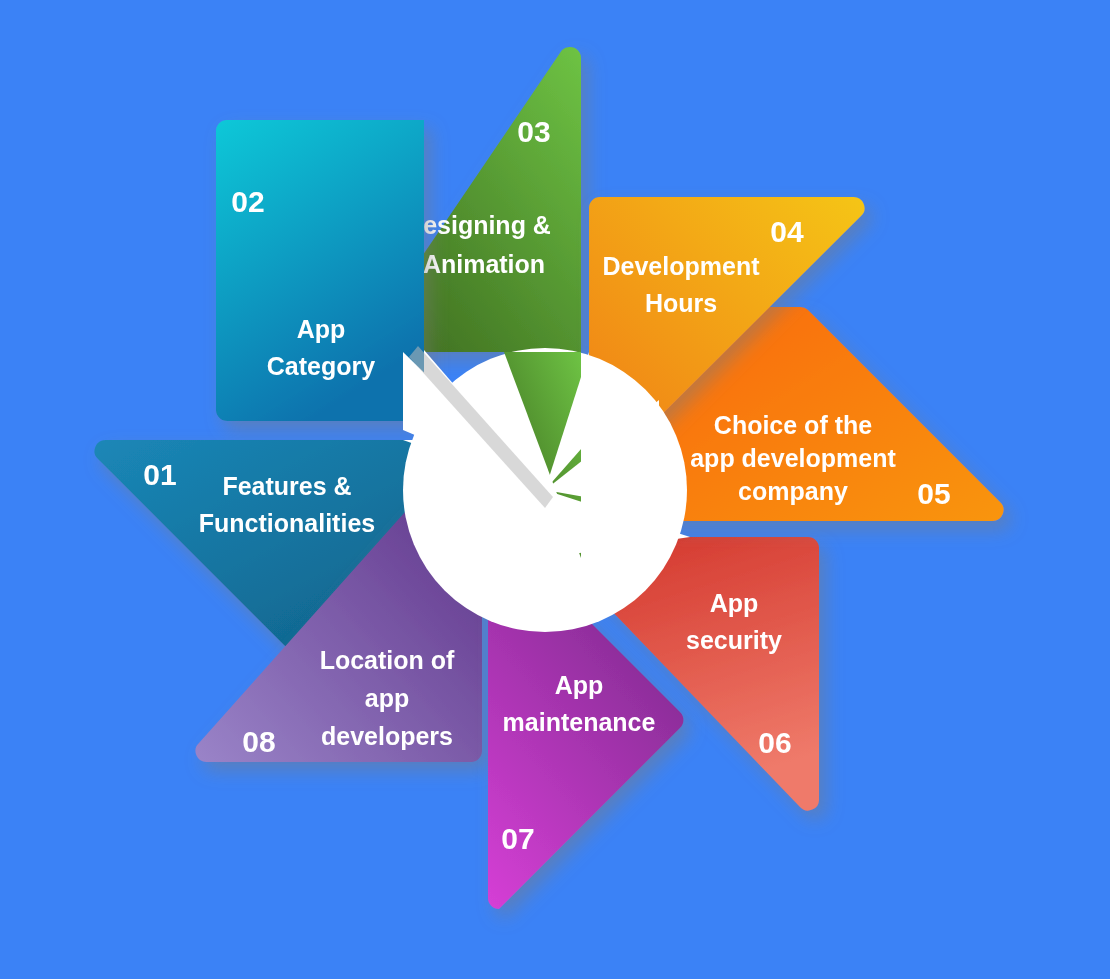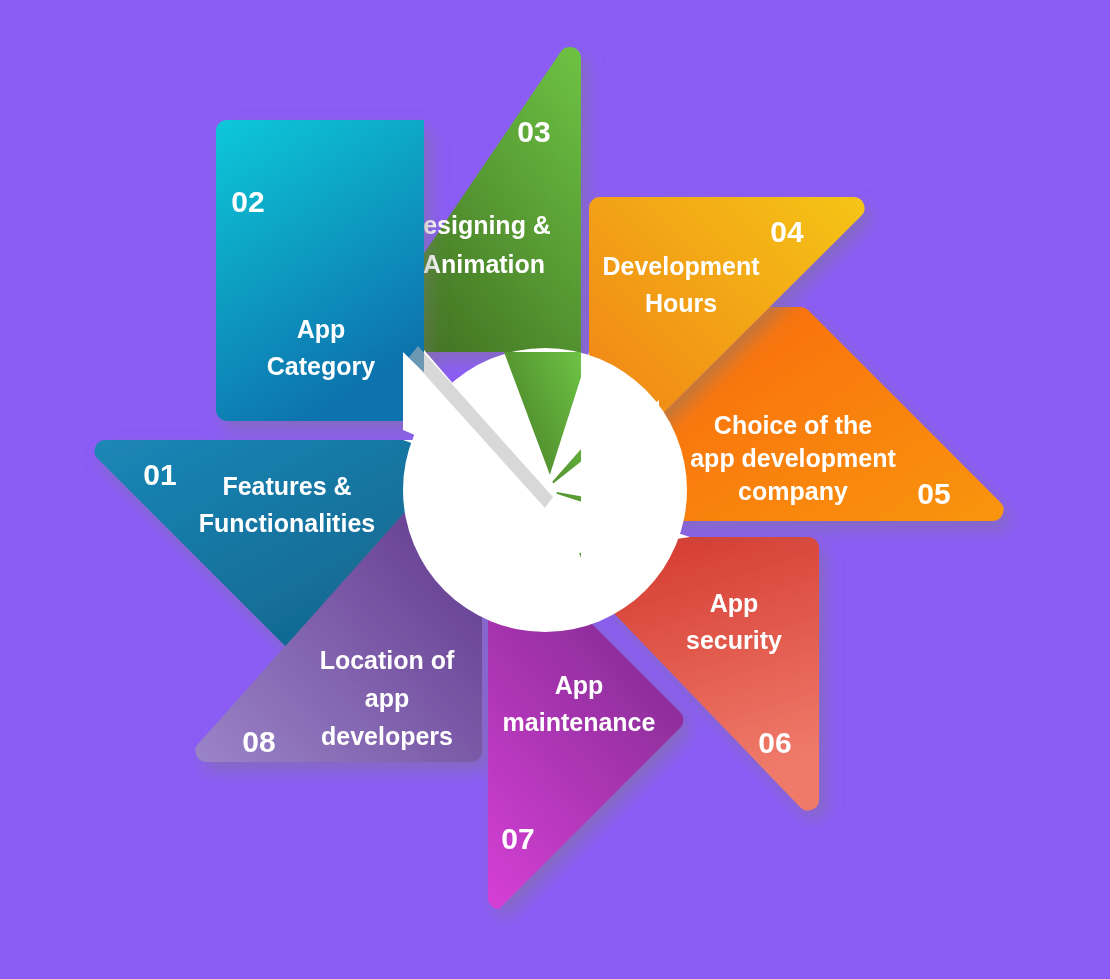--- a/index.html
+++ b/index.html
@@ -33,21 +33,21 @@
   .blade-label {
     font-family: "Liberation Sans", sans-serif;
     font-weight: bold;
     font-size: 25px;
     fill: #ffffff;
   }
 </style>
 </head>
 <body>
 
-<div id="pinwheel-infographic" style="background: #8b5cf6;">
+<div id="pinwheel-infographic" style="background: #3b82f6;">
 
   <svg id="pinwheel-svg" viewBox="0 0 1110 979" xmlns="http://www.w3.org/2000/svg">
     <defs>
 
       <linearGradient id="grad01" x1="0" y1="0" x2="1" y2="1">
         <stop offset="0%" id="g01a" stop-color="#1b87b7"></stop>
         <stop offset="100%" id="g01b" stop-color="#0d5f86"></stop>
       </linearGradient>
       <linearGradient id="grad02" x1="0" y1="0" x2="0.45" y2="1">
         <stop offset="0%" id="g02a" stop-color="#0fc8d8"></stop>

